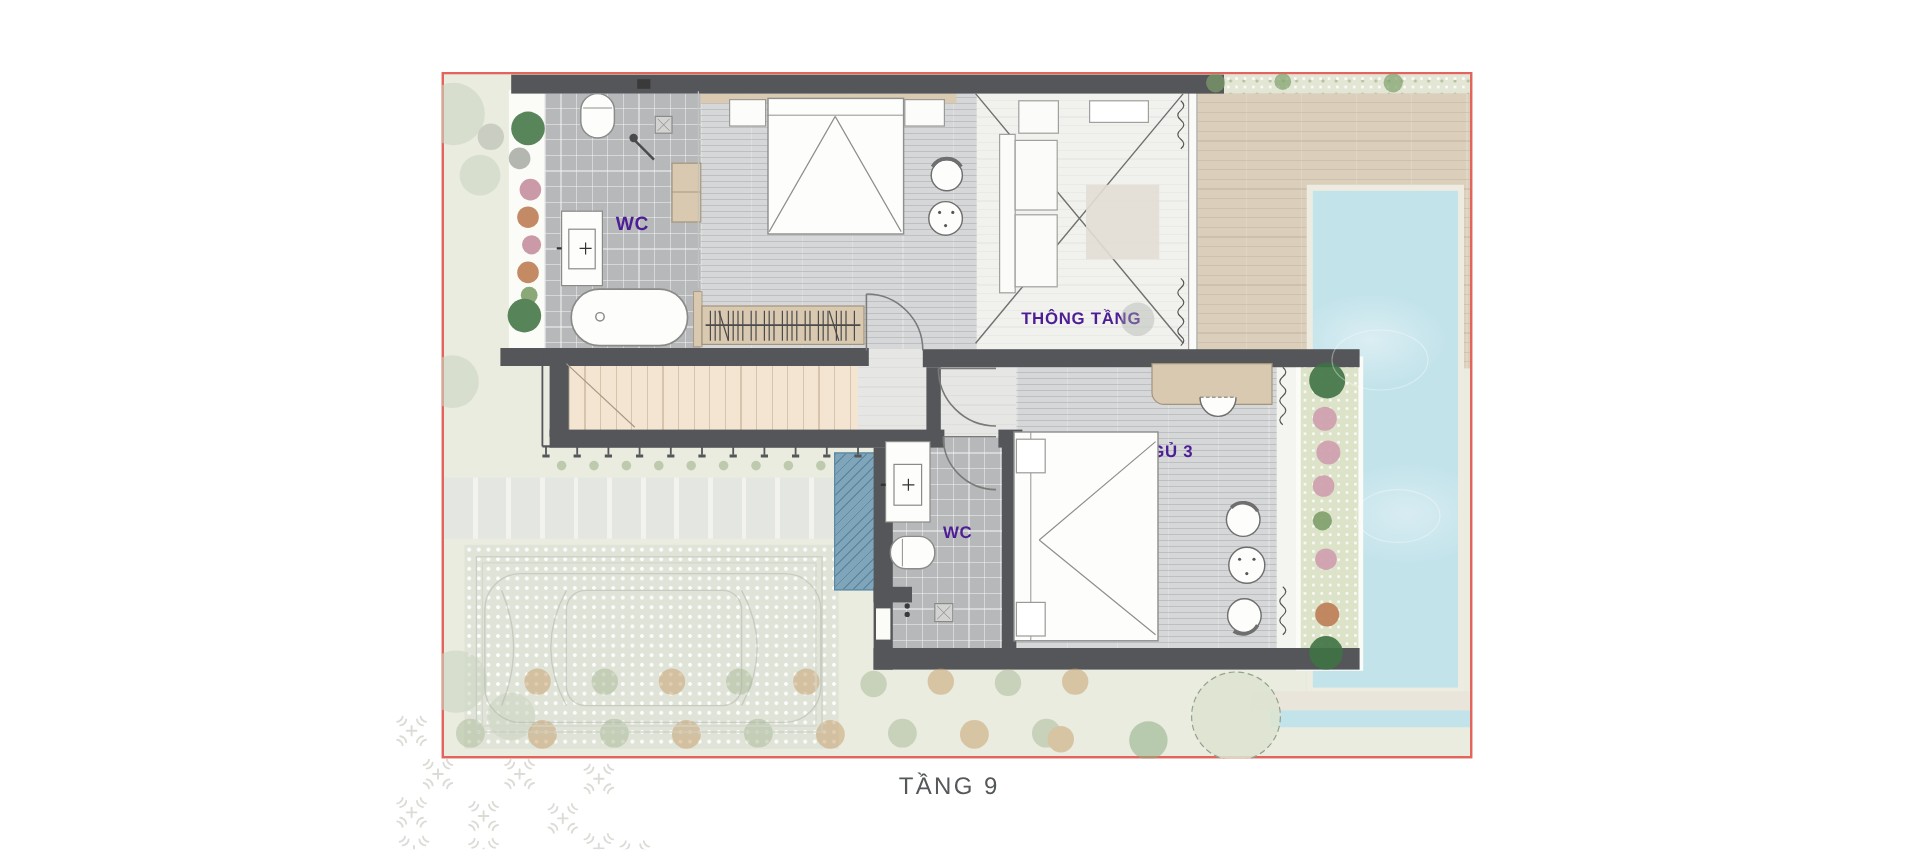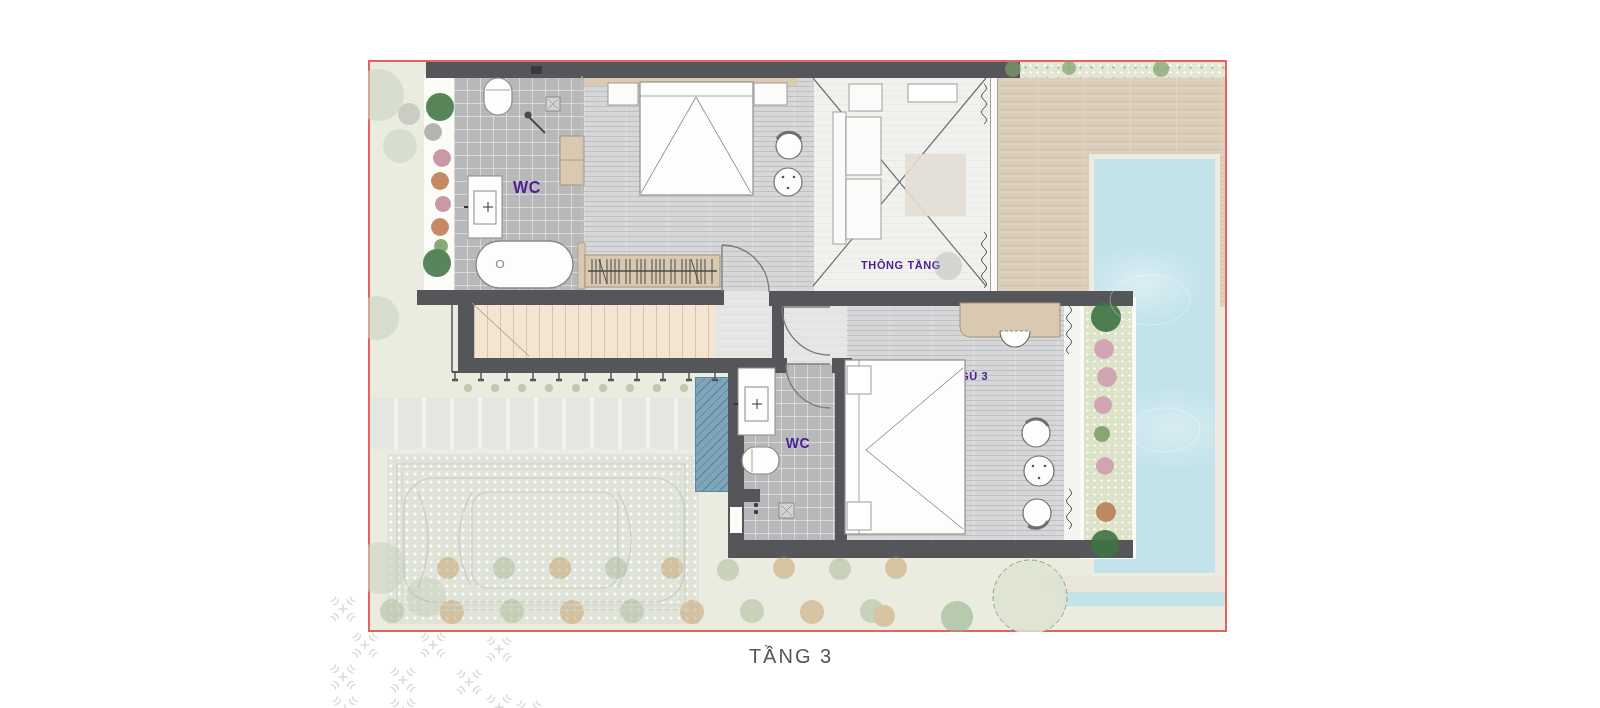--- a/index.html
+++ b/index.html
@@ -44,21 +44,21 @@
   .whitebed{background:#fbfbf8;}
   .planting{background-color:#dce3c8;
         background-image:radial-gradient(circle,rgba(255,255,255,.8) 1px,transparent 1.4px);
         background-size:7px 7px;}
   .window-strip{background:#fafaf8;border-left:1px solid #a0a09e;border-right:1px solid #a0a09e;box-sizing:border-box;}
   .curtain-strip{background:#f4f4f1;}
   .headwall{background:#d9cab1;}
   .niche{background:#fbfbf8;}
   .room-label{position:absolute;transform:translate(-50%,-50%);font-weight:700;color:#4c1d95;
         letter-spacing:.6px;white-space:nowrap;z-index:5;}
-  .lbl-16{font-size:16px;} .lbl-15{font-size:11px;} .lbl-14{font-size:14px;}
+  .lbl-16{font-size:16px;} .lbl-15{font-size:14px;} .lbl-14{font-size:14px;}
   .caption{position:absolute;left:791px;top:656px;transform:translate(-50%,-50%);
         font-size:20px;font-weight:500;letter-spacing:2px;color:#54585a;z-index:2;}
   svg.overlay{position:absolute;left:0;top:0;z-index:2;pointer-events:none;}
   svg.watermark{position:absolute;left:0;top:0;z-index:0;pointer-events:none;}
 </style>
 </head>
 <body>
 
 <div class="stage">
 
@@ -373,14 +373,14 @@
         <path d="M1069,489 q5,4 0,8 t0,8 t0,8 t0,8 t0,8"></path>
       </g>
 
       <g stroke="#ffffff" fill="none" opacity="0.35">
         <ellipse cx="1150" cy="300" rx="40" ry="25"></ellipse>
           <ellipse cx="1165" cy="430" rx="35" ry="22"></ellipse>
       </g>
     </g>
   </svg>
 
-  <div class="caption">TẦNG 3</div>
+  <div class="caption">TẦNG 9</div>
 </div>
 
 </body></html>

